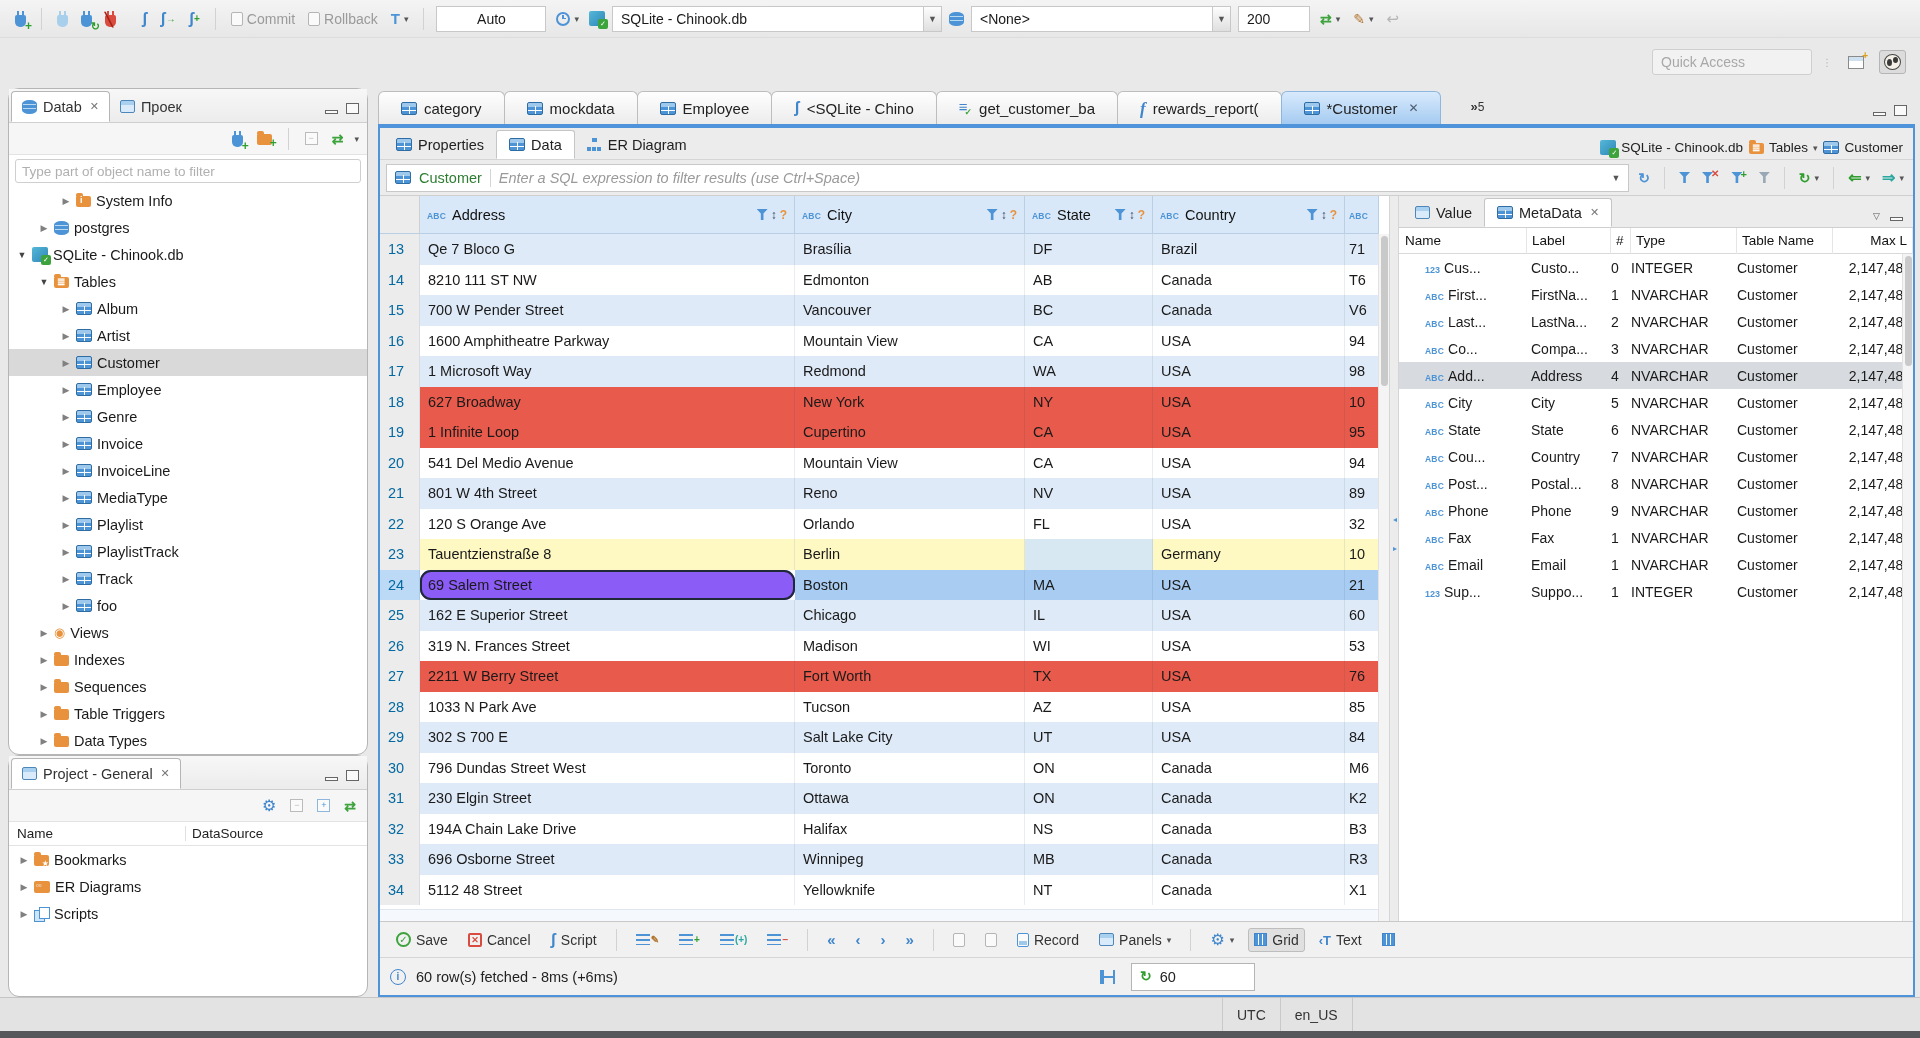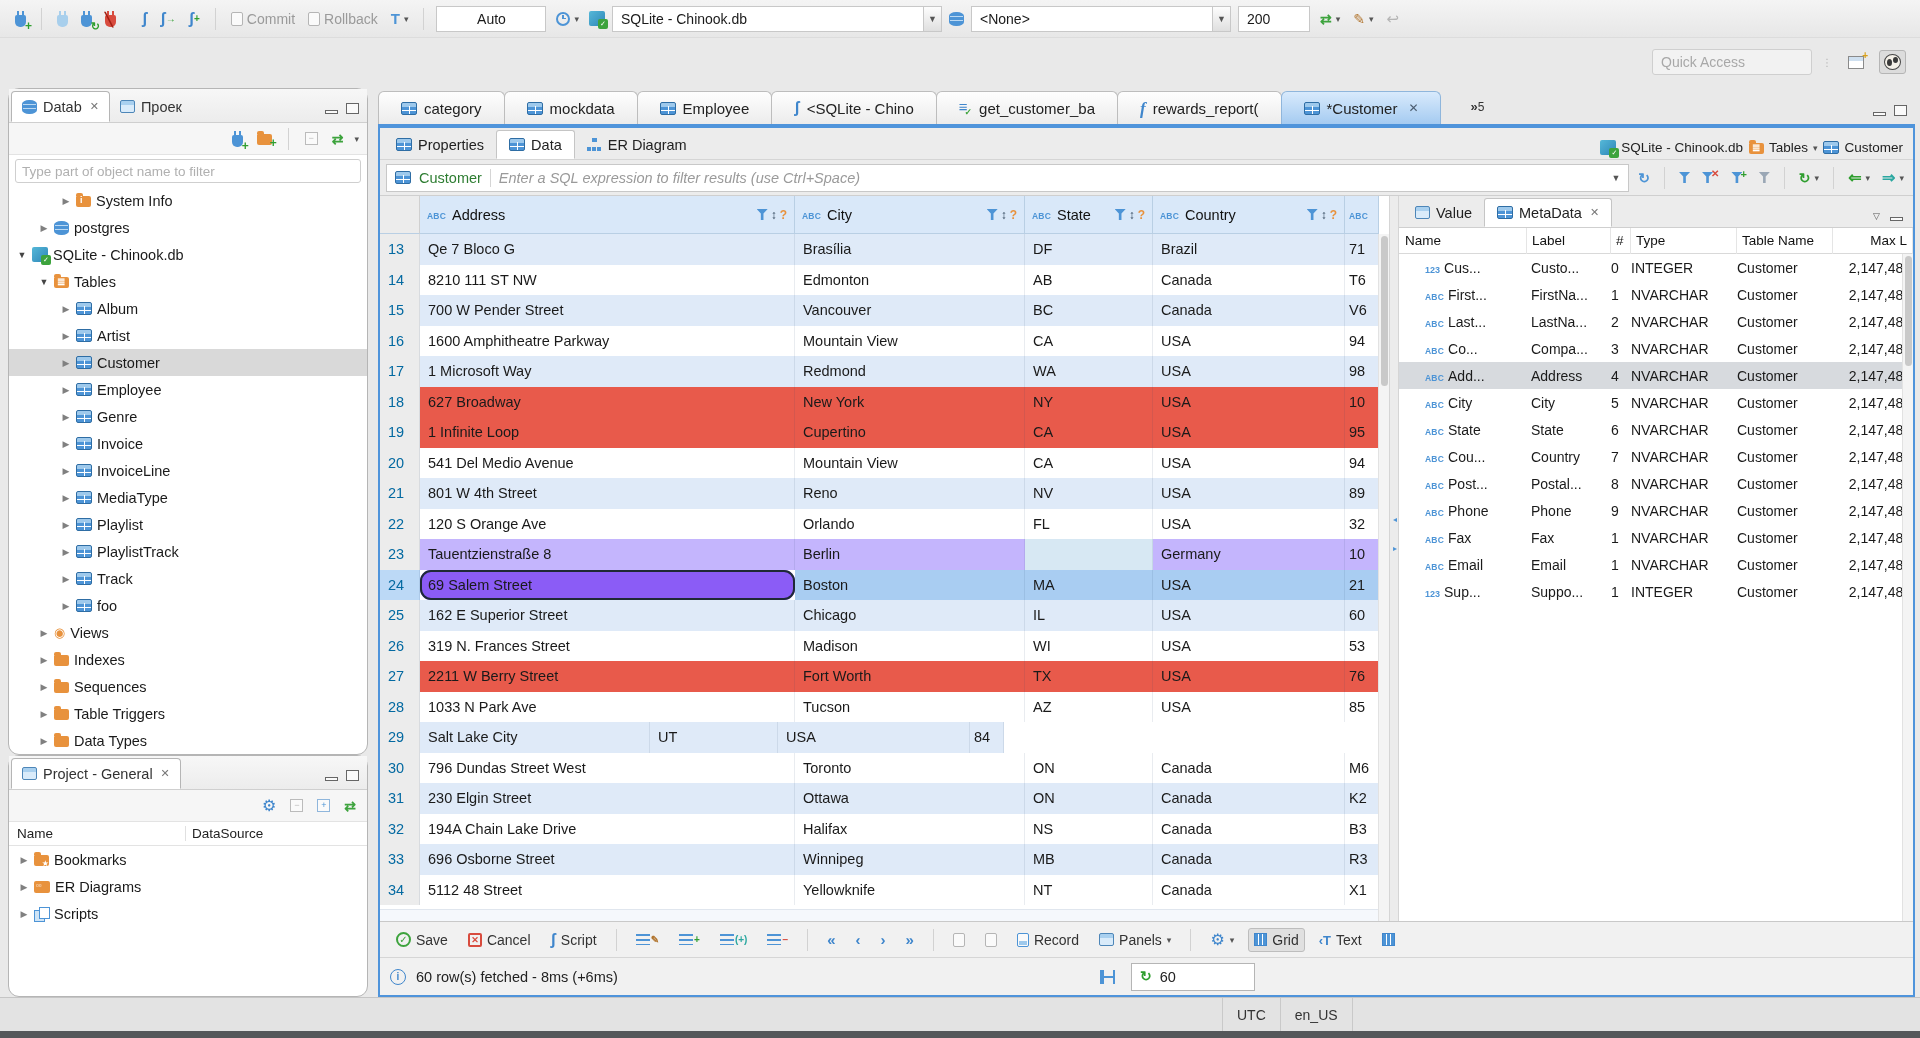--- a/index.html
+++ b/index.html
@@ -153,21 +153,21 @@
   .gh{display:flex;height:38px;flex:none;}
   .ghc{display:flex;align-items:center;gap:6px;background:#d9e8f9;border-right:1px solid #b9cfe4;border-bottom:1px solid #b9cfe4;padding:0 7px;font-size:14.5px;color:#111;overflow:hidden;white-space:nowrap;}
   .ghc .hspace{margin-left:auto;display:flex;align-items:center;gap:3px;}
   .gh .c-num{background:#ececec;border-right:1px solid #d0d0d0;}
   .gbody{flex:1;overflow:hidden;}
   .gr{display:flex;height:30.5px;}
   .gc{height:30.5px;line-height:30.5px;padding:0 8px;border-right:1px solid rgba(40,70,110,.10);white-space:nowrap;overflow:hidden;font-size:14.5px;}
   .c-num{width:40px;flex:none;padding:0 4px 0 8px;color:#0369a1;}
   .c-addr{width:375px;flex:none;} .c-city{width:230px;flex:none;} .c-state{width:128px;flex:none;} .c-cty{width:192px;flex:none;} .c-post{width:34px;flex:none;padding:0 4px;}
   .v-odd .gc{background:#dfeaf8;} .v-even .gc{background:#fff;}
-  .v-red .gc{background:#e85a4b;} .v-green .gc{background:#c4b5fd;} .v-sel .gc{background:#a9cdf2;}
+  .v-red .gc{background:#e85a4b;} .v-green .gc{background:#fef9c3;} .v-sel .gc{background:#a9cdf2;}
   .gr .c-num{background:#ececec;}
   .gr .c-num.numsel{background:#bcd9f6;}
   .v-green .c-state{background:#d7e8f3;}
   .gc.fc{background:#8b5cf6;outline:2px solid #1f2937;outline-offset:-2px;border-radius:11px;}
   .partialrow{height:12px;background:#f5f8fc;border-top:1px solid #e0e6ee;overflow:hidden;flex:none;}
   .gscroll{position:absolute;right:0;top:38px;bottom:0;width:11px;background:#f4f4f4;border-left:1px solid #e2e2e2;}
   .gscroll .thumb{position:absolute;top:2px;left:1.5px;width:7px;height:150px;background:#c9c9c9;border-radius:4px;}
   .sash{width:10px;flex:none;background:#ececec;border-left:1px solid #d5d5d5;border-right:1px solid #d5d5d5;position:relative;}
   .sash .arr{position:absolute;left:0;width:10px;text-align:center;font-size:8px;color:#4d94d6;}
 
@@ -760,20 +760,21 @@
             <div class="gr v-even">
               <div class="gc c-num">28</div>
               <div class="gc c-addr">1033 N Park Ave</div>
               <div class="gc c-city">Tucson</div>
               <div class="gc c-state">AZ</div>
               <div class="gc c-cty">USA</div>
               <div class="gc c-post">85</div>
             </div>
             <div class="gr v-odd">
               <div class="gc c-num">29</div>
+              <div class="gc c-addr">302 S 700 E</div>
               <div class="gc c-city">Salt Lake City</div>
               <div class="gc c-state">UT</div>
               <div class="gc c-cty">USA</div>
               <div class="gc c-post">84</div>
             </div>
             <div class="gr v-even">
               <div class="gc c-num">30</div>
               <div class="gc c-addr">796 Dundas Street West</div>
               <div class="gc c-city">Toronto</div>
               <div class="gc c-state">ON</div>

